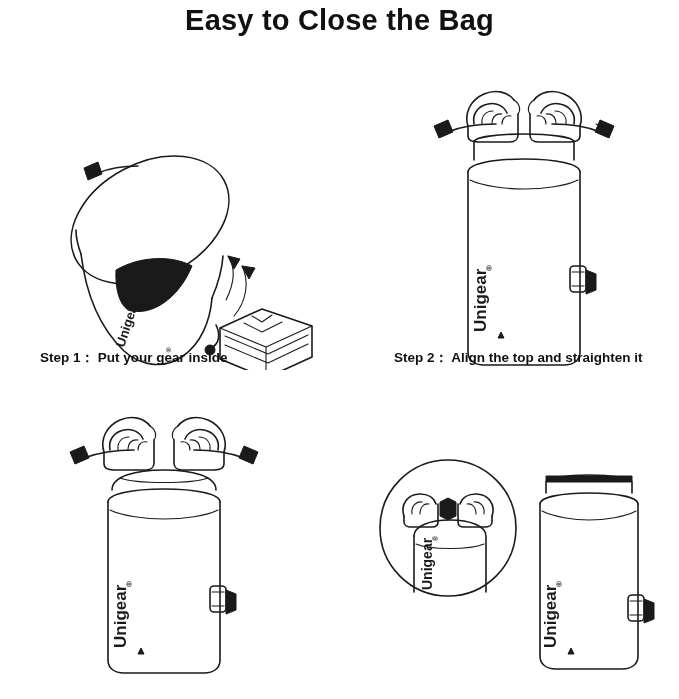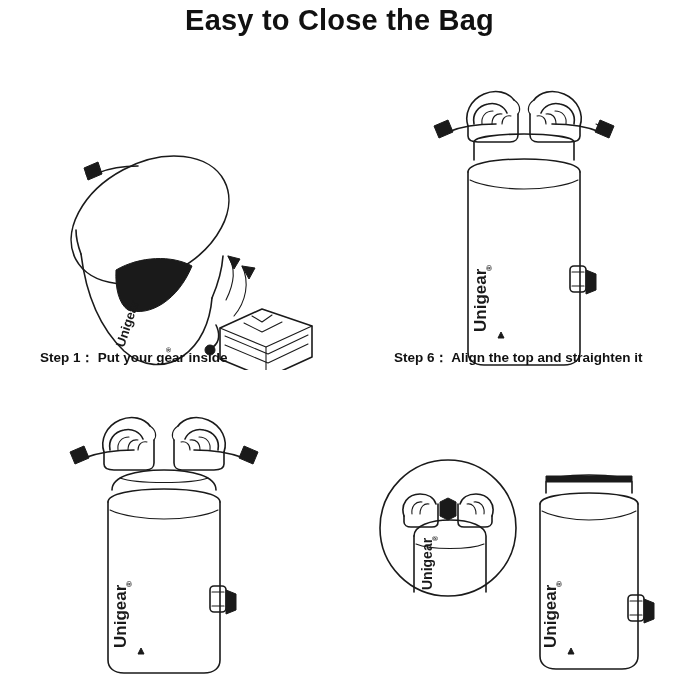--- a/index.html
+++ b/index.html
@@ -161,21 +161,21 @@
           <path class="fillblack" d="M176 190 l10 4 l0 16 l-10 4 z"></path>
           <path class="thin" d="M162 192 l12 0"></path>
           <path class="thin" d="M162 206 l12 0"></path>
         </g>
 
         <text class="logo" x="76" y="252" font-size="17" transform="rotate(-90 76 252)">Unigear</text>
         <text class="logo" x="82" y="191" font-size="8" transform="rotate(-90 82 191)">®</text>
         <path class="fillblack" d="M88 258 l6 0 l-3 -6 z"></path>
       </svg>
     </div>
-    <div class="caption" style="left:54px; top:289px;">Step 6： Align the top and straighten it</div>
+    <div class="caption" style="left:54px; top:289px;">Step 2： Align the top and straighten it</div>
   </div>
 
   <div class="panel" style="left:0px; top:380px; width:340px; height:310px;">
     <div class="art" style="left:50px; top:30px;">
       <svg width="250" height="280" viewBox="0 0 250 280">
 
         <path class="stroke" d="M58 92 L58 250 C 58 258, 64 263, 74 263 L154 263 C 164 263, 170 258, 170 250 L170 92"></path>
         <path class="stroke" d="M58 92 C 58 84, 82 79, 114 79 C 146 79, 170 84, 170 92"></path>
         <path class="thin" d="M60 100 C 72 106, 96 109, 114 109 C 134 109, 156 106, 168 100"></path>
 

